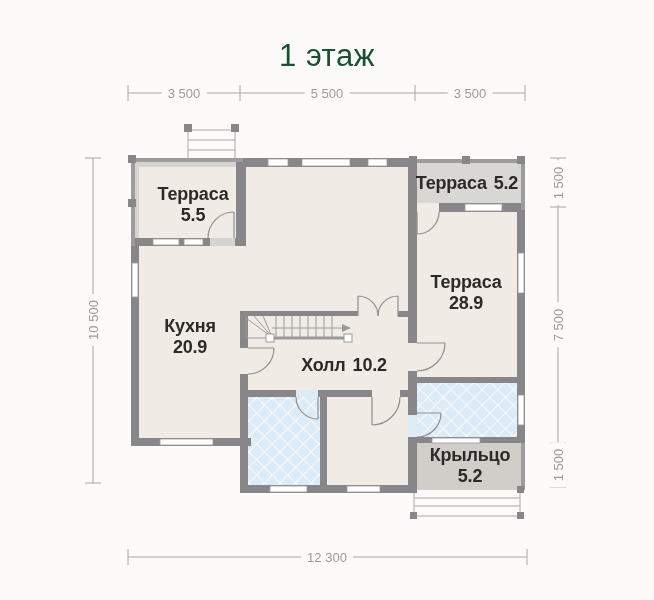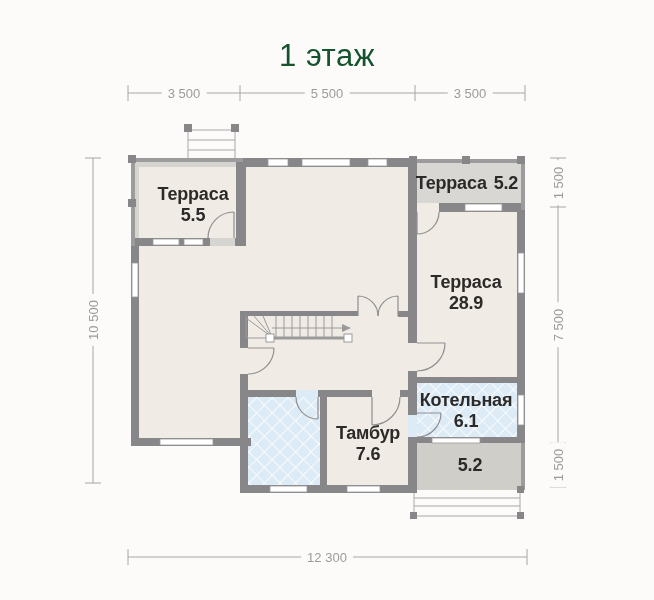--- a/index.html
+++ b/index.html
@@ -191,25 +191,26 @@
     <span>5.5</span>
   </div>
   <div class="room-label one" style="left:467px;top:184px">
     <span>Терраса</span>
     <span>5.2</span>
   </div>
   <div class="room-label" style="left:466px;top:293px">
     <span>Терраса</span>
     <span>28.9</span>
   </div>
-  <div class="room-label" style="left:368px;top:444px">
-    <span>Тамбур</span>
-    <span>7.6</span>
-  </div>
-  <div class="room-label" style="left:466px;top:411px">
-    <span>Котельная</span>
-    <span>6.1</span>
+  <div class="room-label" style="left:190px;top:337px">
+    <span>Кухня</span>
+    <span>20.9</span>
+  </div>
+  <div class="room-label one" style="left:344px;top:366px">
+    <span>Холл</span>
+    <span>10.2</span>
   </div>
   <div class="room-label" style="left:470px;top:466px">
+    <span>Крыльцо</span>
     <span>5.2</span>
   </div>
 
 </div>
 
 </body></html>

